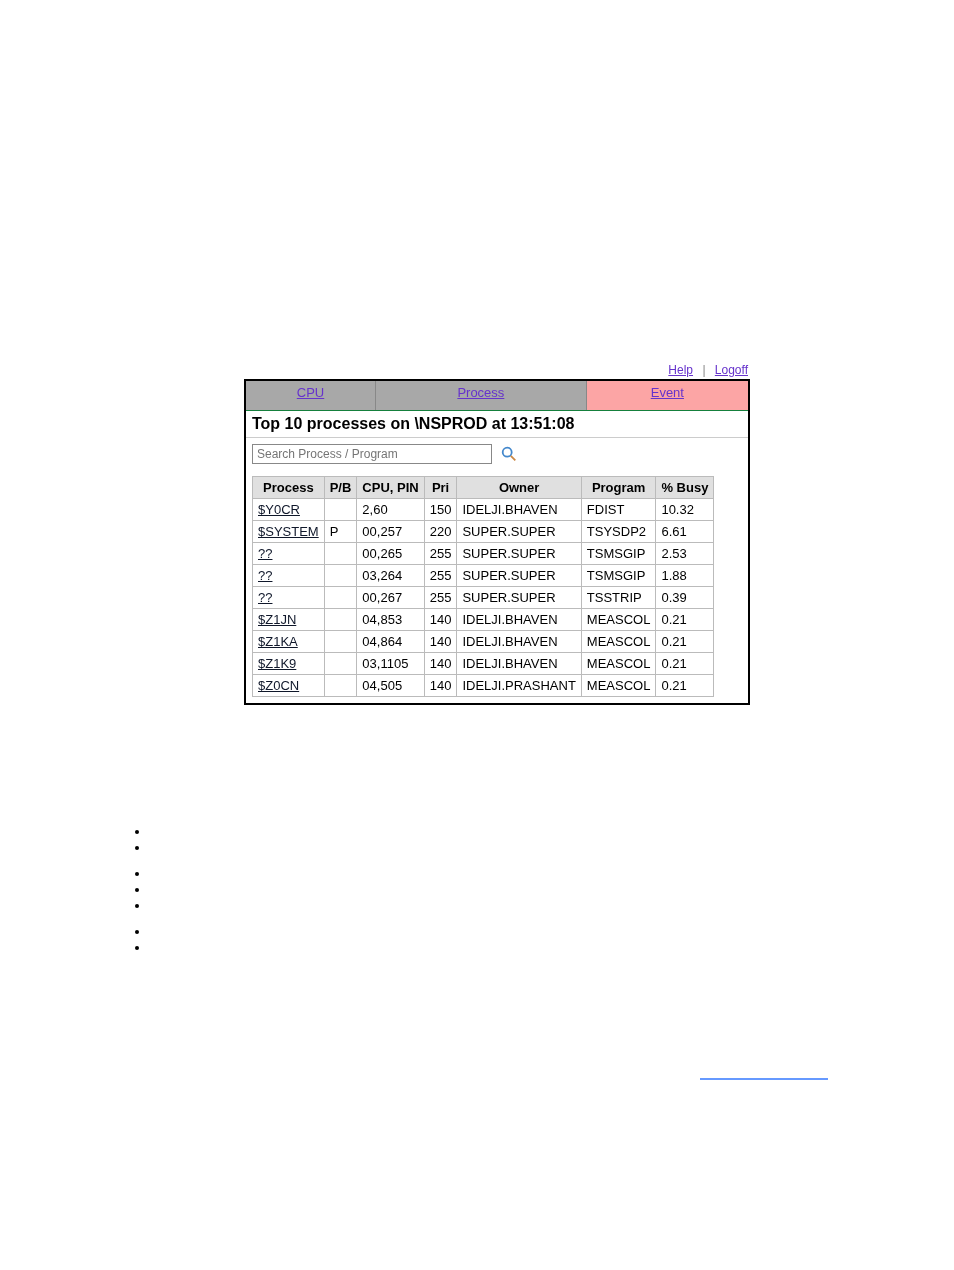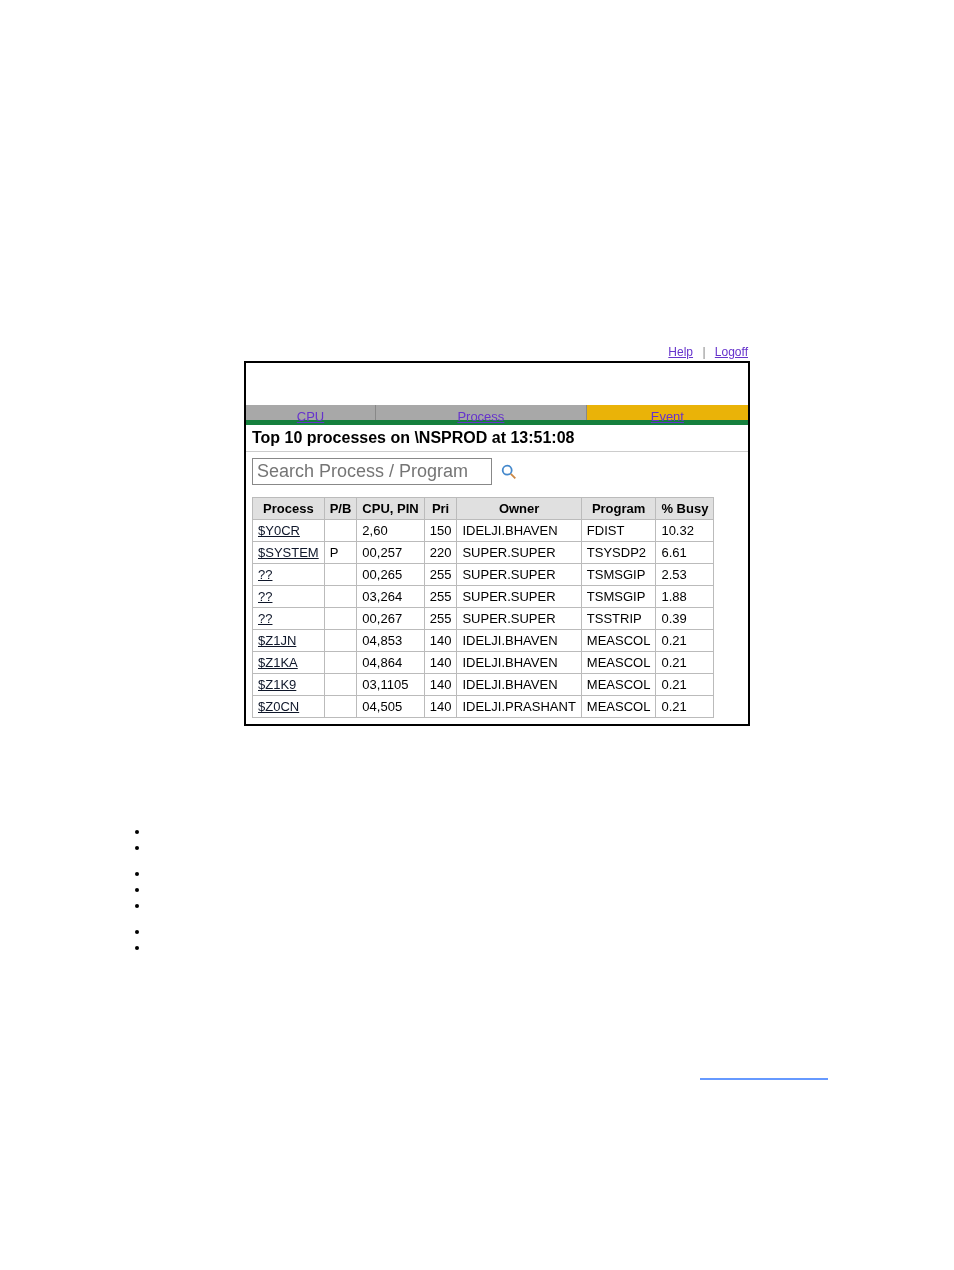--- a/index.html
+++ b/index.html
@@ -11,80 +11,79 @@
       font-family: Verdana, Arial, sans-serif;
       font-size: 13px;
       background: #fff;
       width: 954px;
       height: 1270px;
       position: relative;
     }
     .panel {
       position: absolute;
       left: 244px;
-      top: 361px;
+      top: 379px;
       width: 506px;
       border: 2px solid #000;
     }
     .top-links {
       position: absolute;
       right: 0;
       top: -18px;
       font-size: 12px;
     }
     .top-links a {
       color: #6633cc;
       text-decoration: underline;
     }
     .top-links .sep {
       color: #888;
       padding: 0 6px;
     }
     .tabs {
       display: flex;
-      border-bottom: 5px solid #15803d;
-      height: 20px;
-      margin-top: 42px;
+      border-bottom: 1px solid #15803d;
+      height: 30px;
     }
     .tabs .tab {
       flex: 1;
       text-align: center;
       line-height: 24px;
       font-size: 13px;
       border-right: 1px solid #888;
     }
     .tabs .tab:last-child {
       border-right: none;
     }
     .tabs .tab.grey {
       background: #a8a8a8;
     }
     .tabs .tab.light {
-      background: #eab308;
+      background: #fca5a5;
     }
     .tabs .tab a {
       color: #6633cc;
       text-decoration: underline;
     }
     .title {
       font-weight: bold;
       font-size: 16px;
       padding: 4px 6px;
       background: #fff;
       border-bottom: 1px solid #ccc;
     }
     .search-row {
       padding: 6px;
       display: flex;
       align-items: center;
       gap: 8px;
     }
     .search-row input {
       width: 240px;
-      font-size: 18px;
+      font-size: 12px;
       font-family: inherit;
       padding: 2px 4px;
       border: 1px solid #888;
       color: #888;
     }
     .search-icon {
       width: 18px;
       height: 18px;
     }
     .data-table {

